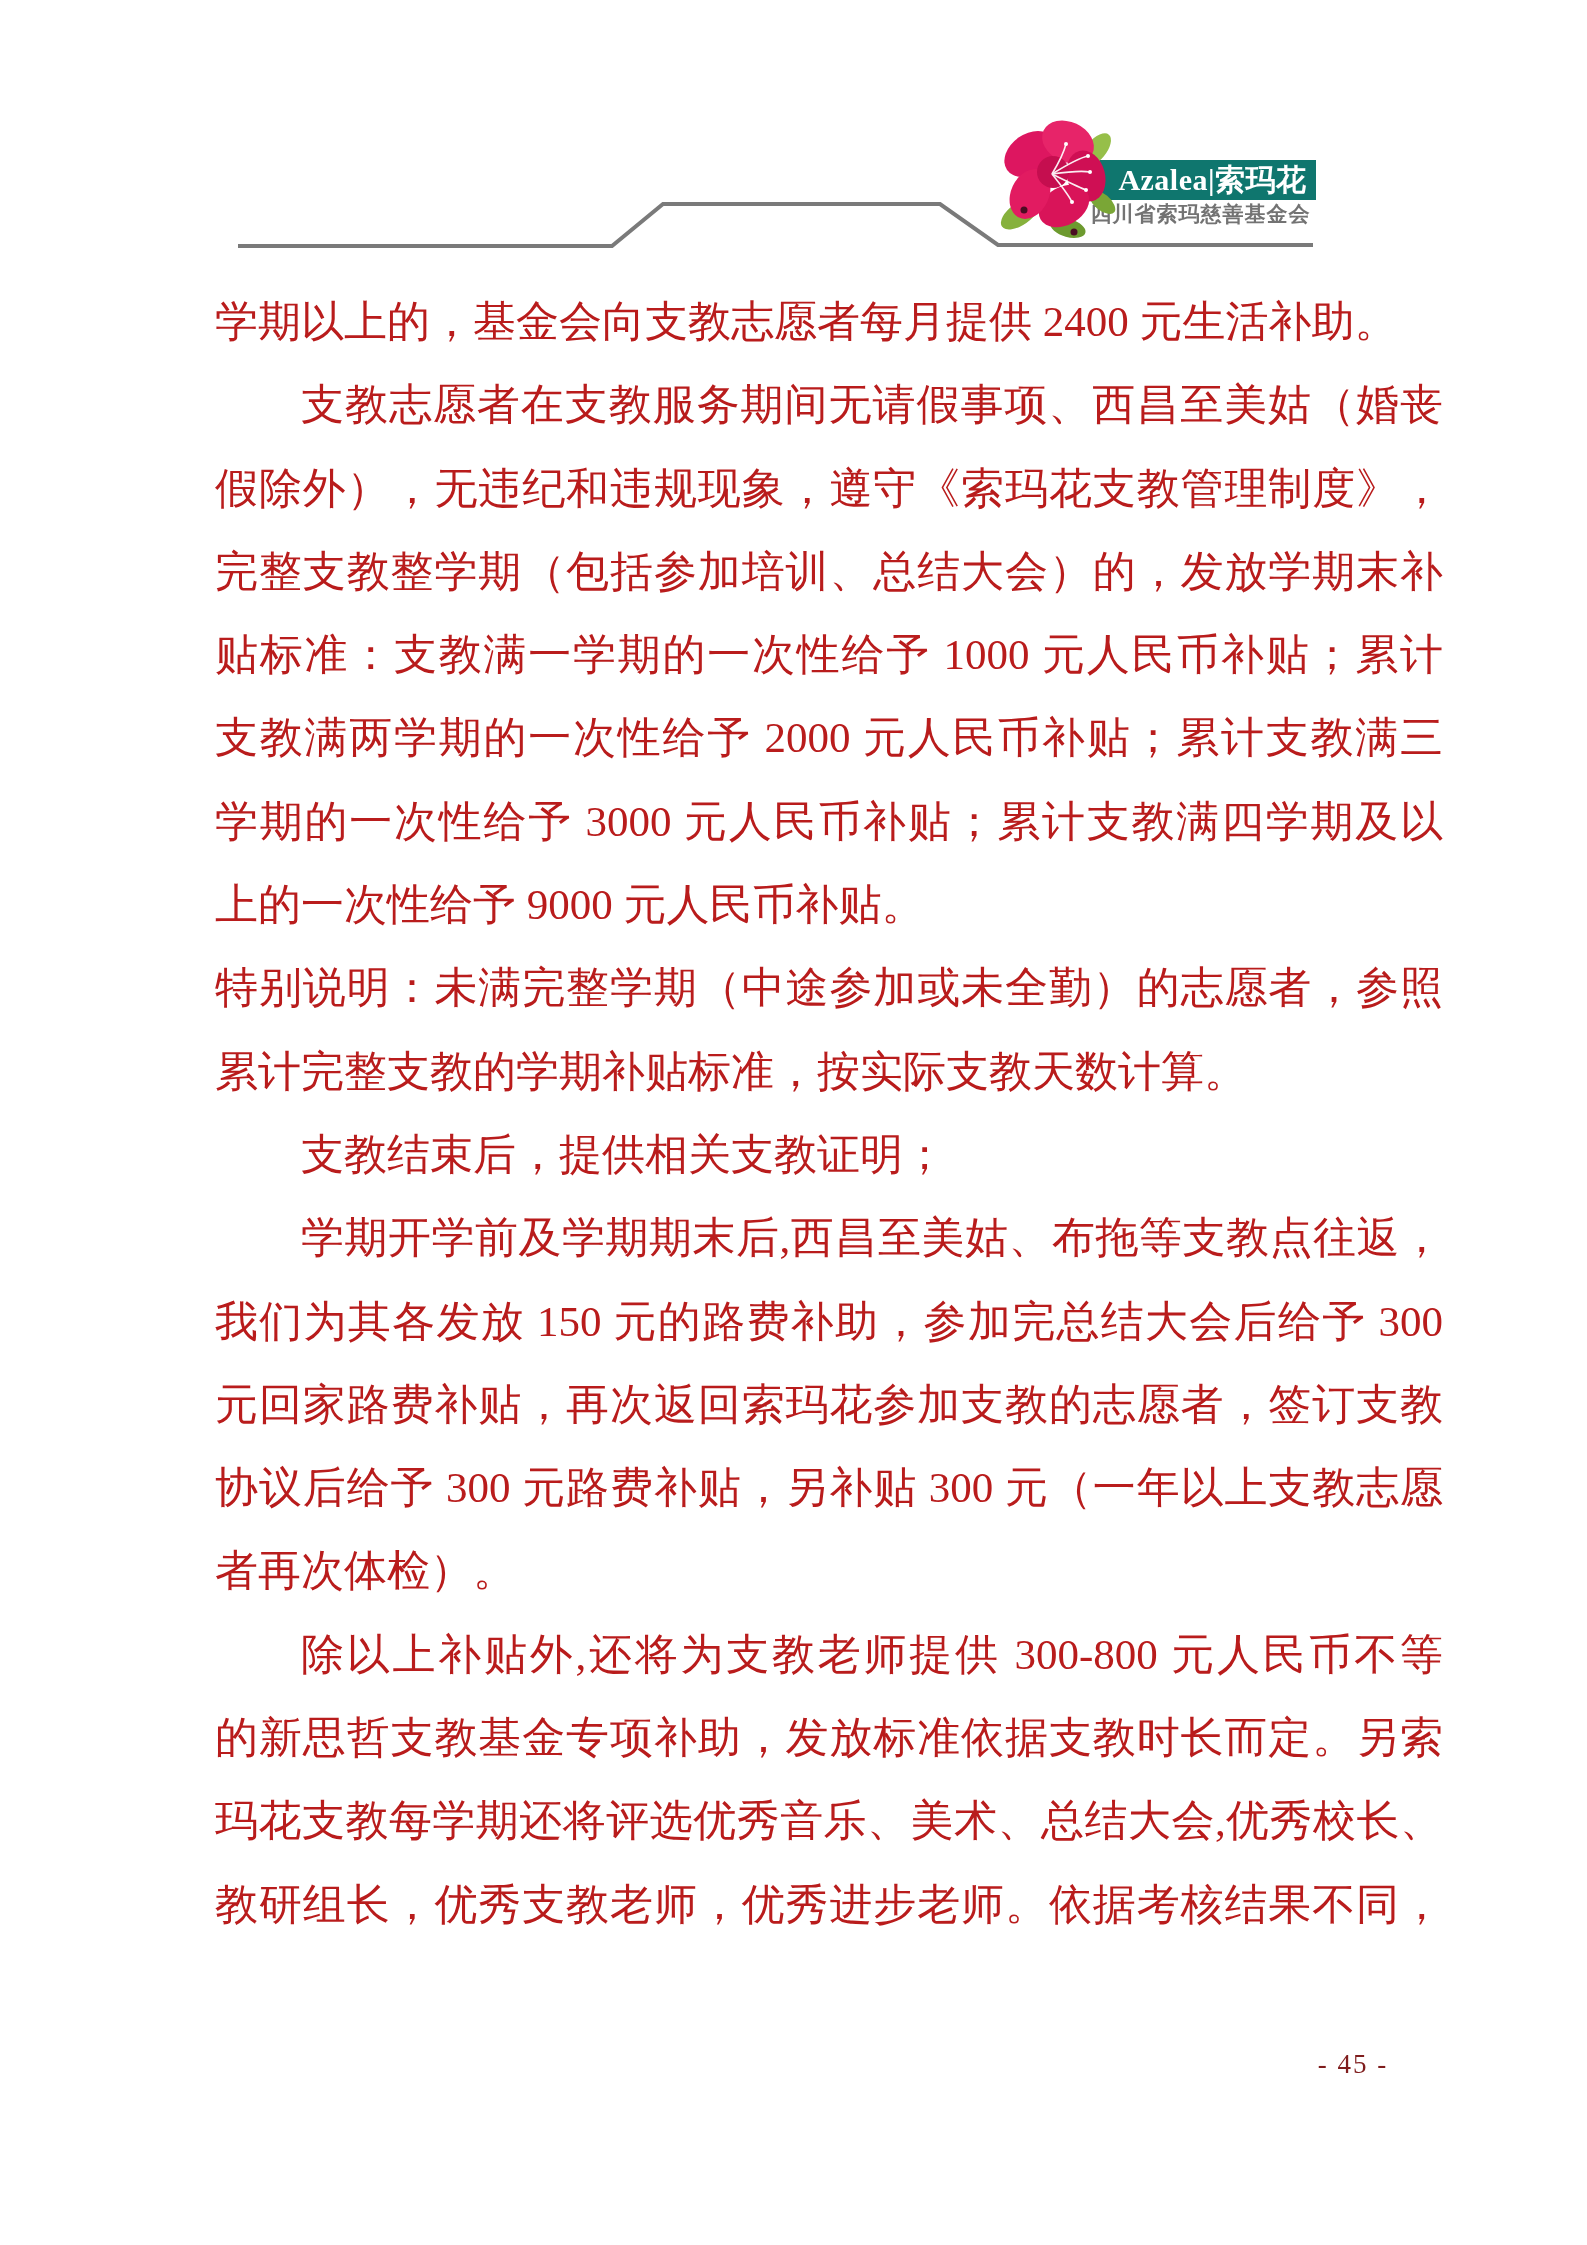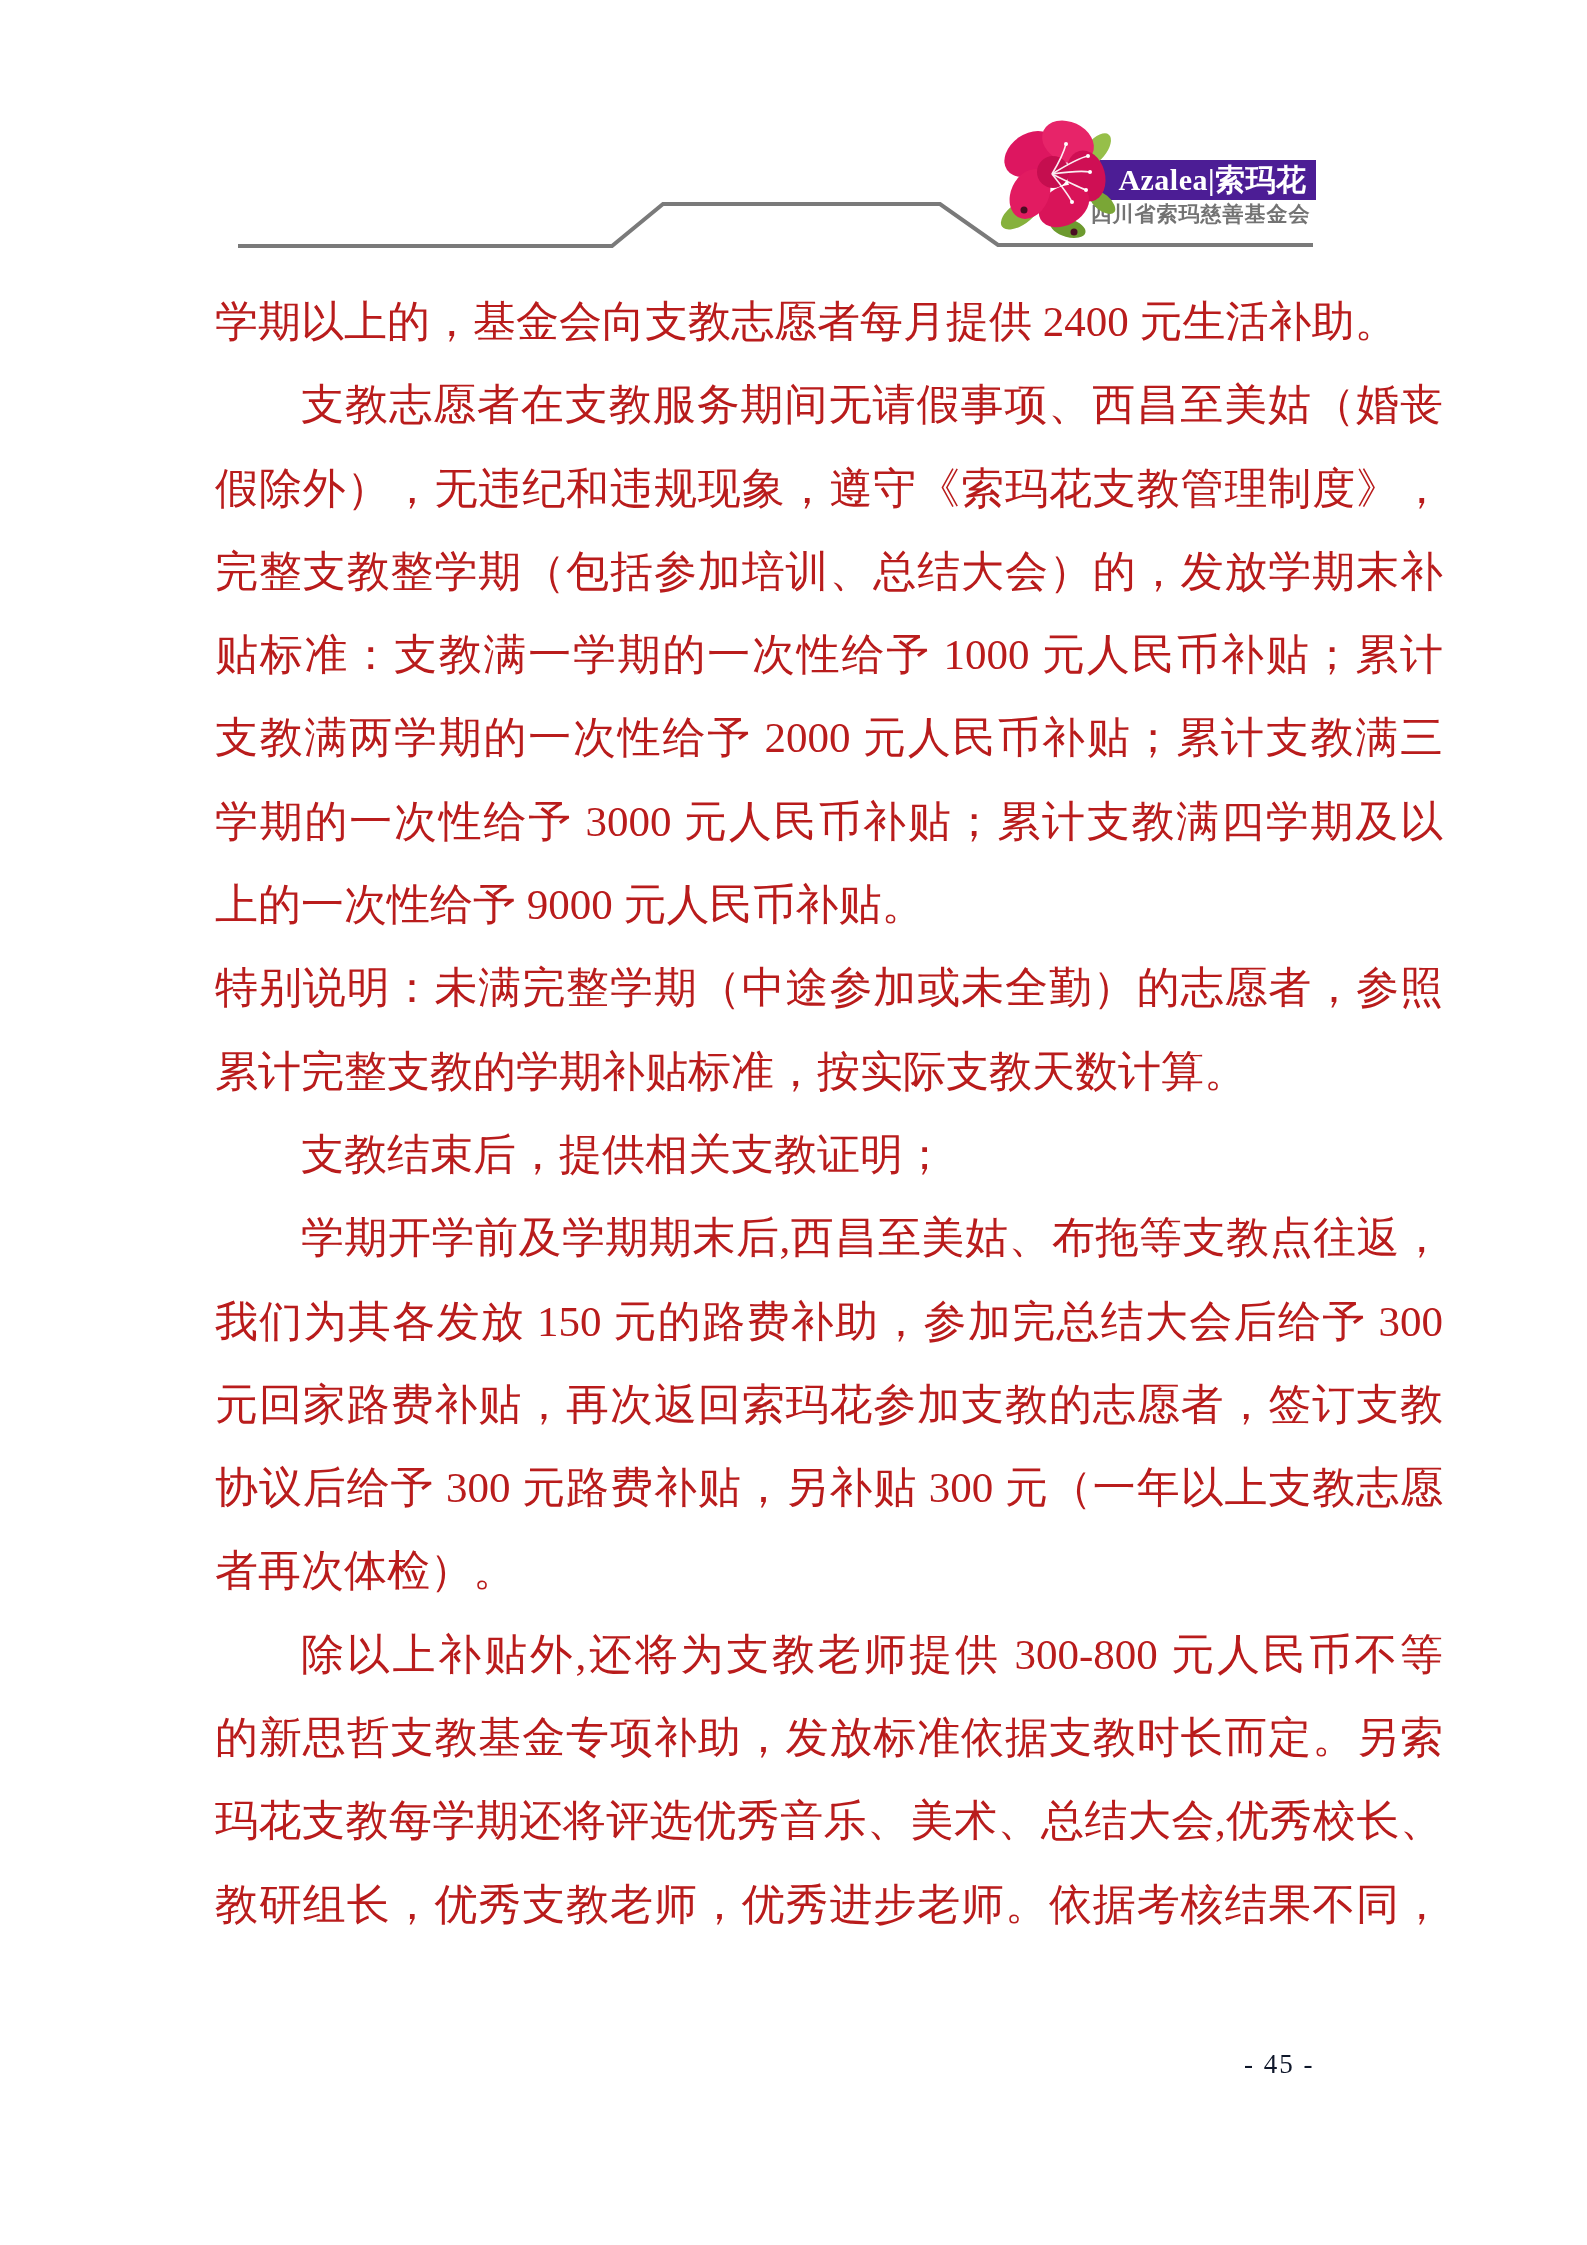--- a/index.html
+++ b/index.html
@@ -9,21 +9,21 @@
     font-family: "Liberation Serif", "DejaVu Serif", serif;
     position: relative;
     overflow: hidden;
   }
   .page { position: absolute; inset: 0; width: 1587px; height: 2245px; background: #ffffff; }
 
   
   .divider-svg { position: absolute; left: 0; top: 0; width: 1587px; height: 300px; z-index: 1; }
   .brand-box {
     position: absolute; left: 1083px; top: 160px; width: 233px; height: 40px;
-    background: #4c1d95; z-index: 2; box-sizing: border-box;
+    background: #0f766e; z-index: 2; box-sizing: border-box;
     display: flex; align-items: center; justify-content: center;
     padding-left: 26px;
   }
   .brand-label {
     color: #ffffff; font-size: 30px; font-weight: bold; letter-spacing: 0.5px;
     white-space: nowrap;
   }
   .brand-subtitle {
     position: absolute; left: 1083px; top: 201px; width: 235px; height: 26px;
     z-index: 2; text-align: center; font-size: 21px; font-weight: bold;
@@ -38,22 +38,22 @@
   }
   .line {
     height: 83.3px; line-height: 83.3px; font-size: 43px;
     overflow: hidden; text-align: left;
   }
   .line.just { text-align: justify; text-align-last: justify; -moz-text-align-last: justify; }
   .line.indent { padding-left: 86px; }
 
   
   .page-number {
-    position: absolute; left: 1244px; top: 2044px; width: 122px; height: 40px;
-    font-size: 27px; line-height: 40px; color: #0f172a;
+    position: absolute; left: 1292px; top: 2044px; width: 122px; height: 40px;
+    text-align: center; font-size: 27px; line-height: 40px; color: #7f1d1d;
     letter-spacing: 2px;
   }
 </style>
 </head>
 <body>
 
 <div class="page">
 
   <svg class="divider-svg" viewBox="0 0 1587 300" xmlns="http://www.w3.org/2000/svg" aria-hidden="true">
     <polyline points="238,246 612,246 663,204 940,204 998,245 1313,245" fill="none" stroke="#7a7a7a" stroke-width="4"></polyline>

